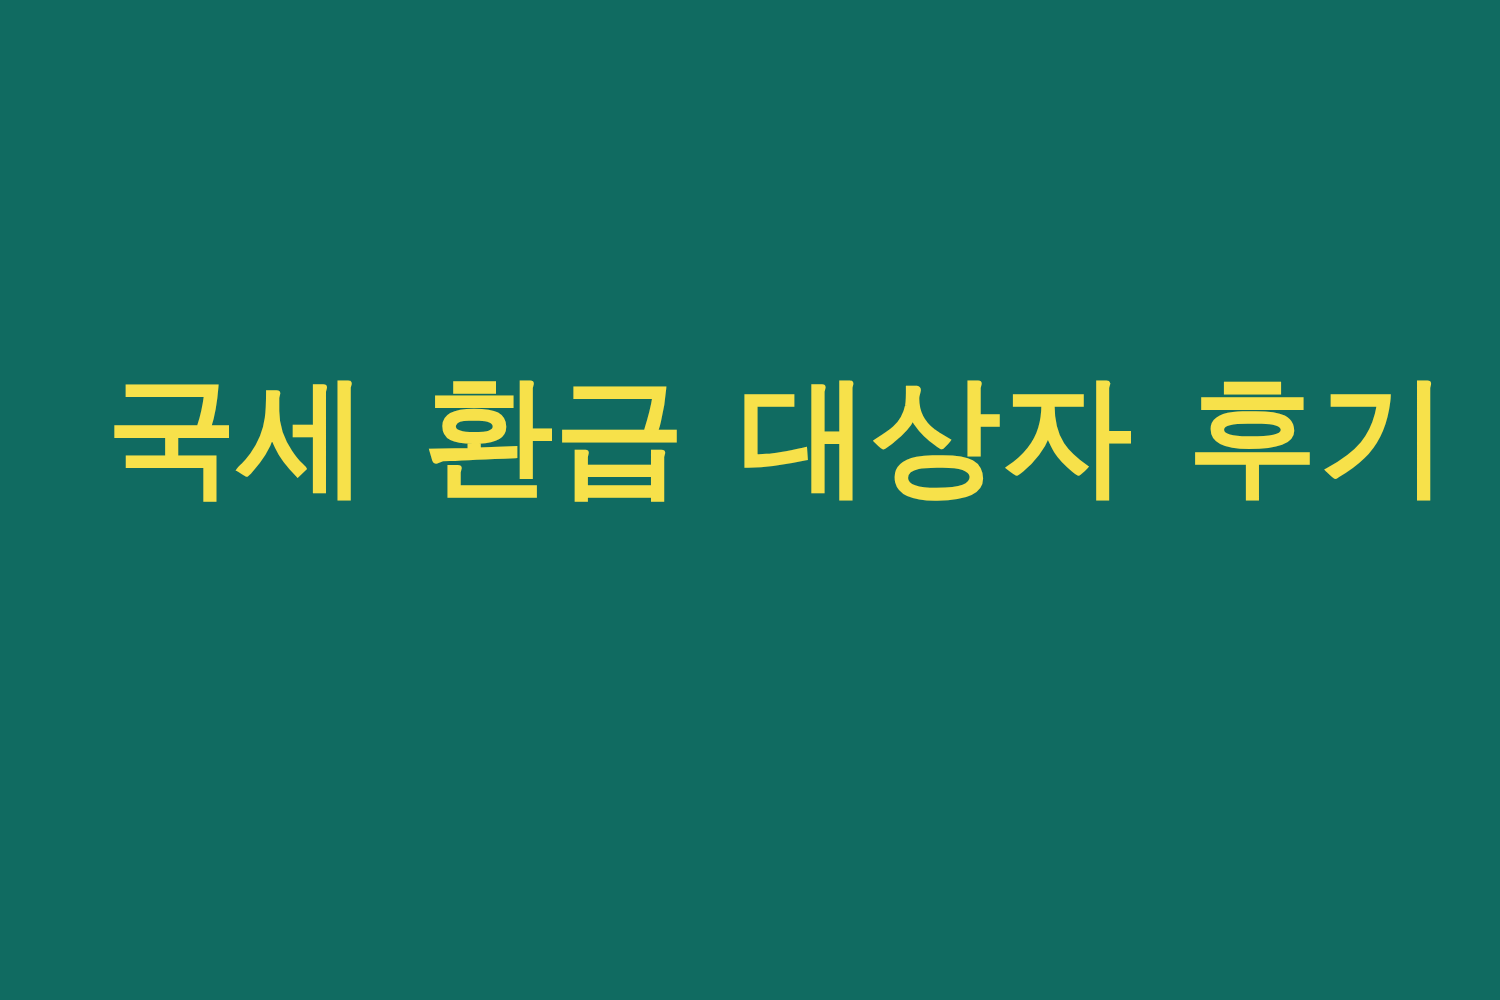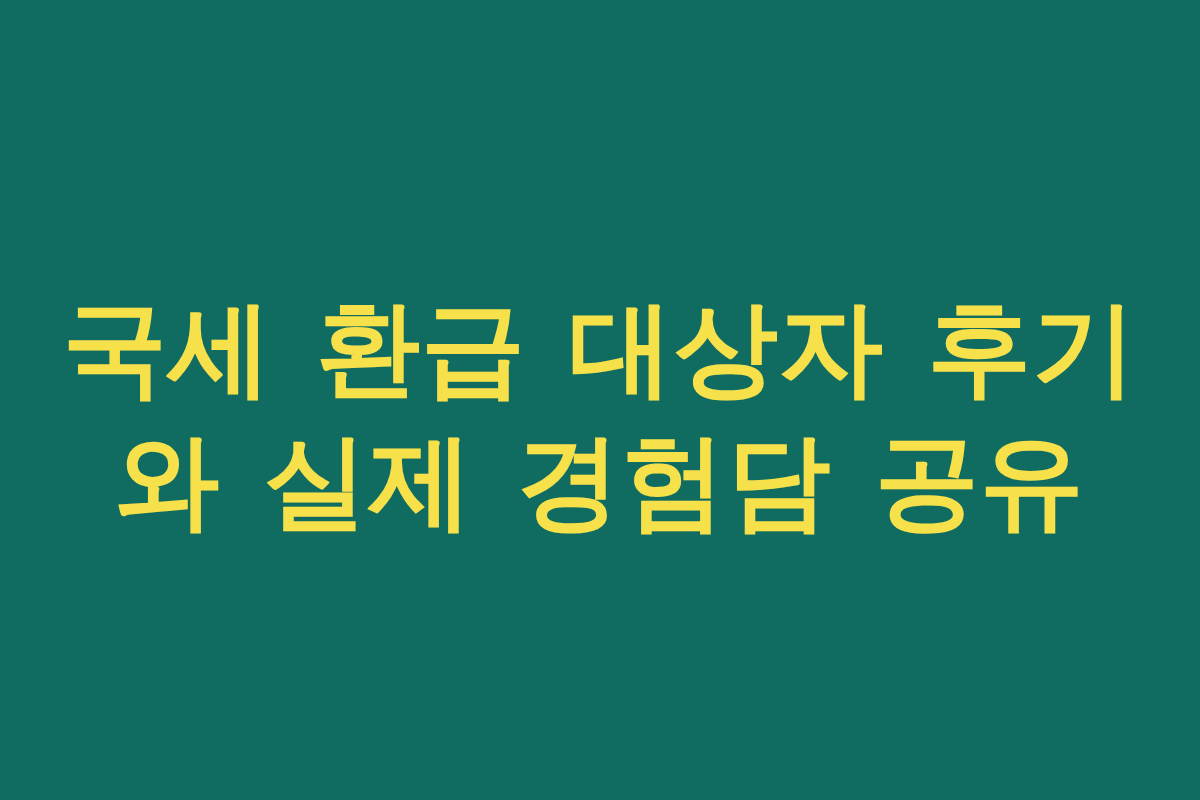--- a/index.html
+++ b/index.html
@@ -24,21 +24,21 @@
     align-items: center;
     justify-content: center;
     box-sizing: border-box;
   }
 
   .headline-block {
     position: absolute;
     left: 0;
     right: 0;
     top: 282px;
-    text-align: center;
+    text-align: right;
     padding: 0 40px;
     box-sizing: border-box;
   }
 
   .headline-line {
     display: block;
     color: #f7e14a;
     font-family: "DejaVu Sans", "Liberation Sans", sans-serif;
     font-size: 104px;
     font-weight: 700;
@@ -52,15 +52,14 @@
   .headline-line.line-2 {
     font-size: 104px;
   }
 </style>
 </head>
 <body>
 
 <div class="banner">
   <div class="headline-block">
     <span class="headline-line line-1">국세 환급 대상자 후기</span>
-    <span class="headline-line line-2">와 실제 경험담 공유</span>
   </div>
 </div>
 
 </body></html>

